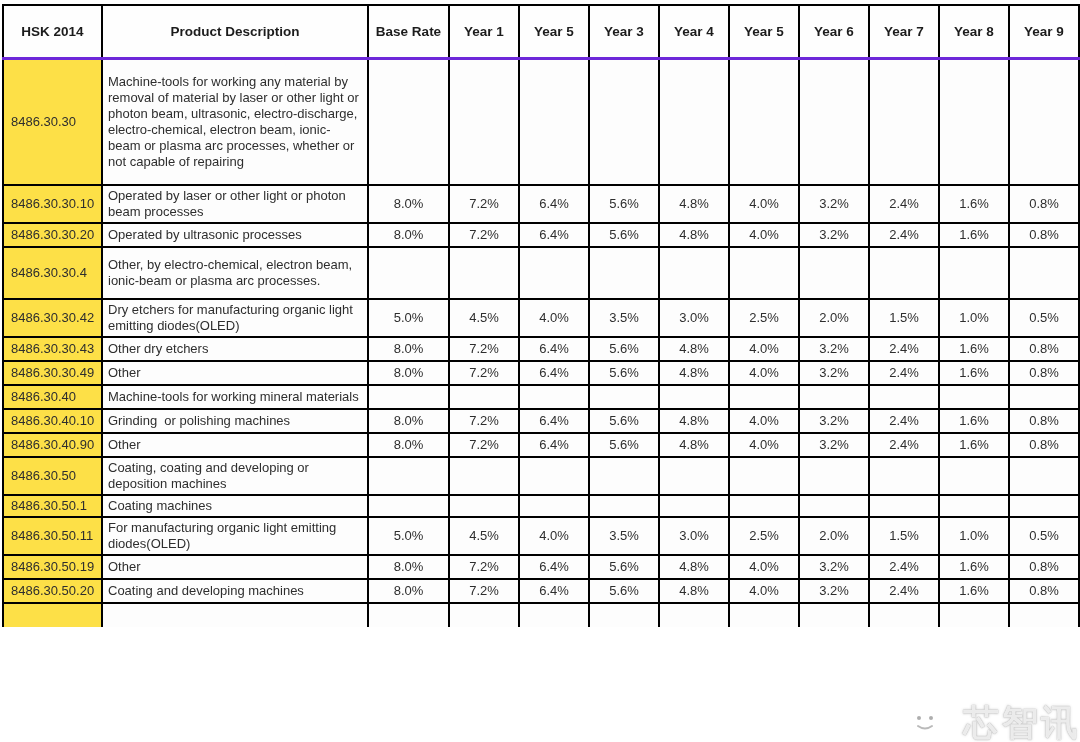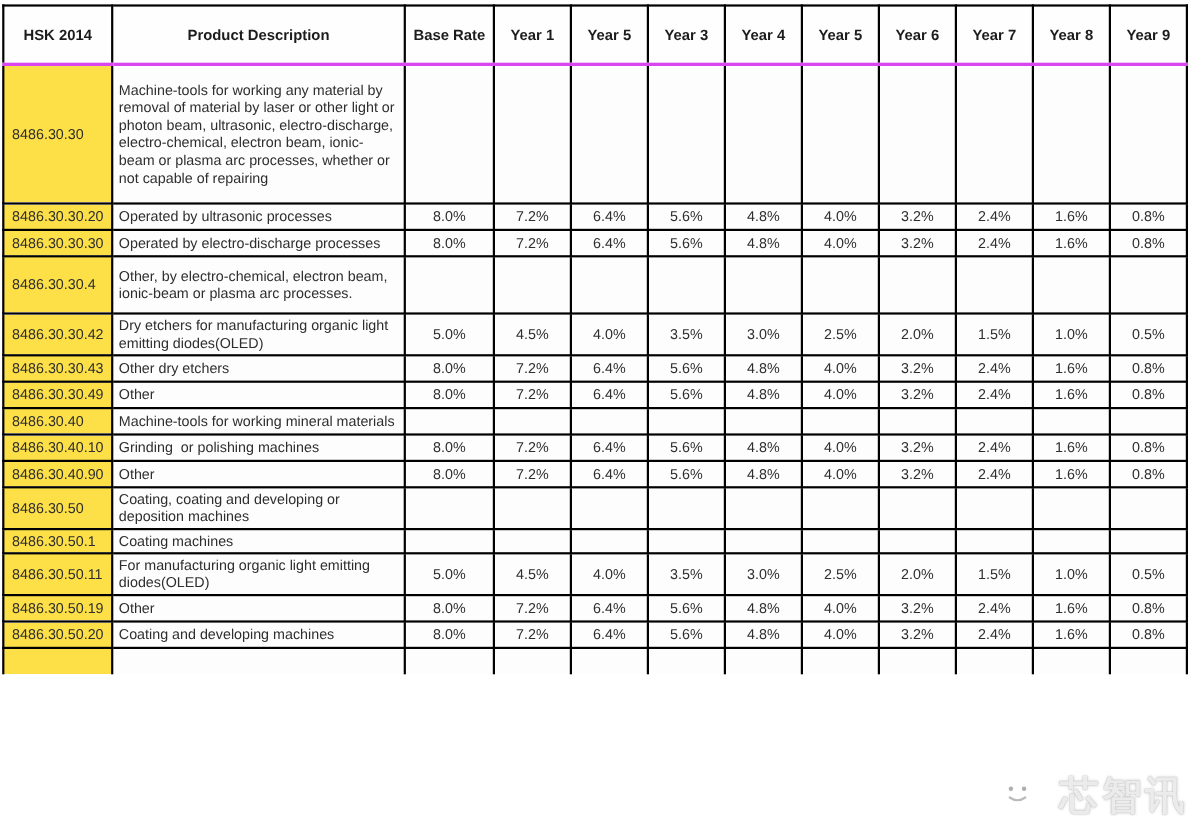--- a/index.html
+++ b/index.html
@@ -33,21 +33,21 @@
     color: #2e2e2e;
     overflow: hidden;
   }
   thead th {
     font-size: 13.5px;
     font-weight: bold;
     color: #1c1c1c;
     height: 49px;
     text-align: center;
     vertical-align: middle;
-    border-bottom: 3px solid #d946ef;
+    border-bottom: 3px solid #6d28d9;
     background: #fefefe;
   }
   tbody tr { height: 24px; }
   tbody tr.row-0 { height: 126px; }
   tbody tr.row-4 { height: 52px; padding-left: 40px; }
   tbody tr.compact { height: 20px; margin-top: 24px; }
   tbody tr.partial td { border-bottom: none; }
   td.code {
     font-size: 13px;
     padding: 2px 2px 2px 7px;
@@ -135,37 +135,37 @@
   <td class="rate"></td>
           <td class="rate"></td>
           <td class="rate"></td>
           <td class="rate"></td>
           <td class="rate"></td>
           <td class="rate"></td>
           <td class="rate"></td>
           <td class="rate"></td>
           <td class="rate"></td>
         </tr>
+        <tr class="row-1">
+    <td class="code">8486.30.30.10</td>
+    <td class="desc">Operated by laser or other light or photon beam processes</td>
+    <td class="rate">8.0%</td>
+  <td class="rate">7.2%</td>
+          <td class="rate">6.4%</td>
+          <td class="rate">5.6%</td>
+          <td class="rate">4.8%</td>
+          <td class="rate">4.0%</td>
+          <td class="rate">3.2%</td>
+          <td class="rate">2.4%</td>
+          <td class="rate">1.6%</td>
+          <td class="rate">0.8%</td>
+        </tr>
         <tr class="row-2">
     <td class="code">8486.30.30.20</td>
     <td class="desc">Operated by ultrasonic processes</td>
-    <td class="rate">8.0%</td>
-  <td class="rate">7.2%</td>
-          <td class="rate">6.4%</td>
-          <td class="rate">5.6%</td>
-          <td class="rate">4.8%</td>
-          <td class="rate">4.0%</td>
-          <td class="rate">3.2%</td>
-          <td class="rate">2.4%</td>
-          <td class="rate">1.6%</td>
-          <td class="rate">0.8%</td>
-        </tr>
-        <tr class="row-3">
-    <td class="code">8486.30.30.30</td>
-    <td class="desc">Operated by electro-discharge processes</td>
     <td class="rate">8.0%</td>
   <td class="rate">7.2%</td>
           <td class="rate">6.4%</td>
           <td class="rate">5.6%</td>
           <td class="rate">4.8%</td>
           <td class="rate">4.0%</td>
           <td class="rate">3.2%</td>
           <td class="rate">2.4%</td>
           <td class="rate">1.6%</td>
           <td class="rate">0.8%</td>

